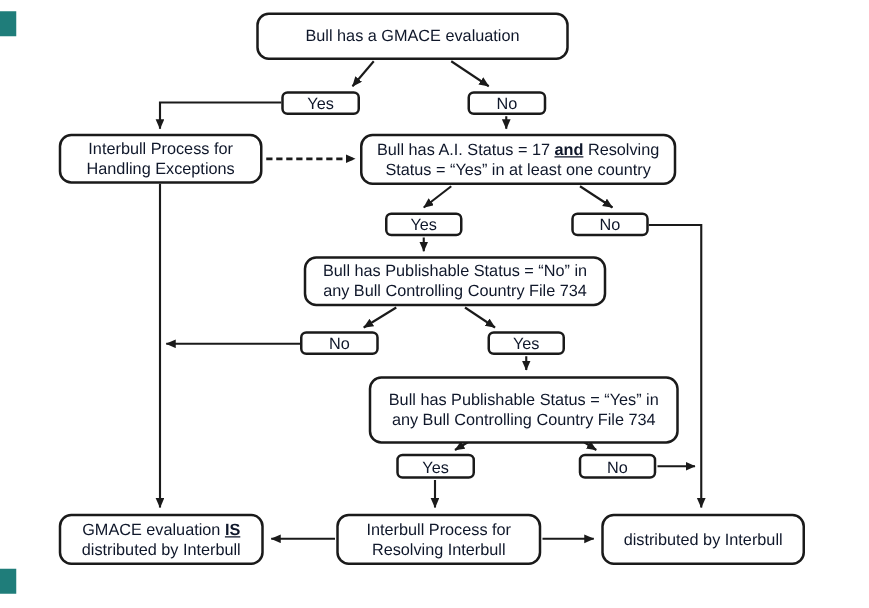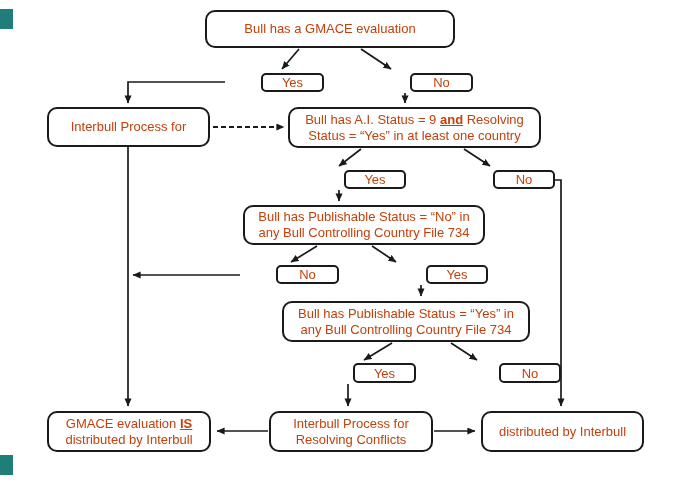--- a/index.html
+++ b/index.html
@@ -1,40 +1,40 @@
 <!DOCTYPE html>
 <html><head>
 <meta charset="utf-8">
 <style>
   html,body{margin:0;padding:0;background:#ffffff;}
   #canvas{
     position:relative;
     width:695px;height:486px;
     background:#ffffff;
     font-family:"Liberation Sans", sans-serif;
-    color:#c2410c;
+    color:#0f172a;
     overflow:hidden;
   }
   #wires{position:absolute;left:0;top:0;width:695px;height:486px;}
   .node{
     position:absolute;
     box-sizing:border-box;
     background:#ffffff;
     border:2px solid #1a1a1a;
     border-radius:10px;
     display:flex;
     flex-direction:column;
     justify-content:center;
     align-items:center;
     text-align:center;
     font-size:13px;
     line-height:16px;
   }
   .node .line{white-space:nowrap;}
-  .node.small{border-radius:5px;line-height:15px;margin-left:36px;}
+  .node.small{border-radius:5px;line-height:15px;}
   .em{font-weight:bold;text-decoration:underline;}
   .edge-mark{position:absolute;left:0;width:13px;height:20px;}
 </style>
 </head>
 <body>
 
 <div id="canvas">
 
   <svg id="wires" viewBox="0 0 695 486" xmlns="http://www.w3.org/2000/svg">
     <defs>
@@ -88,24 +88,25 @@
   <div class="node small" style="left:225px;top:73px;width:63px;height:19px;">
     <div class="line">Yes</div>
   </div>
 
   <div class="node small" style="left:374px;top:73px;width:63px;height:19px;">
     <div class="line">No</div>
   </div>
 
   <div class="node" style="left:47px;top:107px;width:163px;height:40px;">
     <div class="line">Interbull Process for</div>
+    <div class="line">Handling Exceptions</div>
   </div>
 
   <div class="node" style="left:288px;top:107px;width:253px;height:41px;">
-    <div class="line"><span>Bull has A.I. Status = 9 </span><span class="em">and</span><span> Resolving</span></div>
+    <div class="line"><span>Bull has A.I. Status = 17 </span><span class="em">and</span><span> Resolving</span></div>
     <div class="line">Status = “Yes” in at least one country</div>
   </div>
 
   <div class="node small" style="left:308px;top:170px;width:62px;height:19px;">
     <div class="line">Yes</div>
   </div>
 
   <div class="node small" style="left:457px;top:170px;width:62px;height:19px;">
     <div class="line">No</div>
   </div>
@@ -116,41 +117,41 @@
   </div>
 
   <div class="node small" style="left:240px;top:265px;width:63px;height:19px;">
     <div class="line">No</div>
   </div>
 
   <div class="node small" style="left:390px;top:265px;width:62px;height:19px;">
     <div class="line">Yes</div>
   </div>
 
-  <div class="node" style="left:282px;top:301px;width:248px;height:41px;">
+  <div class="node" style="left:295px;top:301px;width:248px;height:54px;">
     <div class="line">Bull has Publishable Status = “Yes” in</div>
     <div class="line">any Bull Controlling Country File 734</div>
   </div>
 
   <div class="node small" style="left:317px;top:363px;width:63px;height:20px;">
     <div class="line">Yes</div>
   </div>
 
   <div class="node small" style="left:463px;top:363px;width:62px;height:20px;">
     <div class="line">No</div>
   </div>
 
   <div class="node" style="left:47px;top:411px;width:164px;height:41px;">
     <div class="line"><span>GMACE evaluation </span><span class="em">IS</span></div>
     <div class="line">distributed by Interbull</div>
   </div>
 
   <div class="node" style="left:269px;top:411px;width:164px;height:41px;">
     <div class="line">Interbull Process for</div>
-    <div class="line">Resolving Conflicts</div>
+    <div class="line">Resolving Interbull</div>
   </div>
 
   <div class="node" style="left:481px;top:411px;width:163px;height:41px;">
     <div class="line">distributed by Interbull</div>
   </div>
 
   <div class="edge-mark" style="top: 9px; background: rgb(31, 125, 122);"></div>
   <div class="edge-mark" style="top: 455px; background: rgb(31, 125, 122);"></div>
 
 </div>

